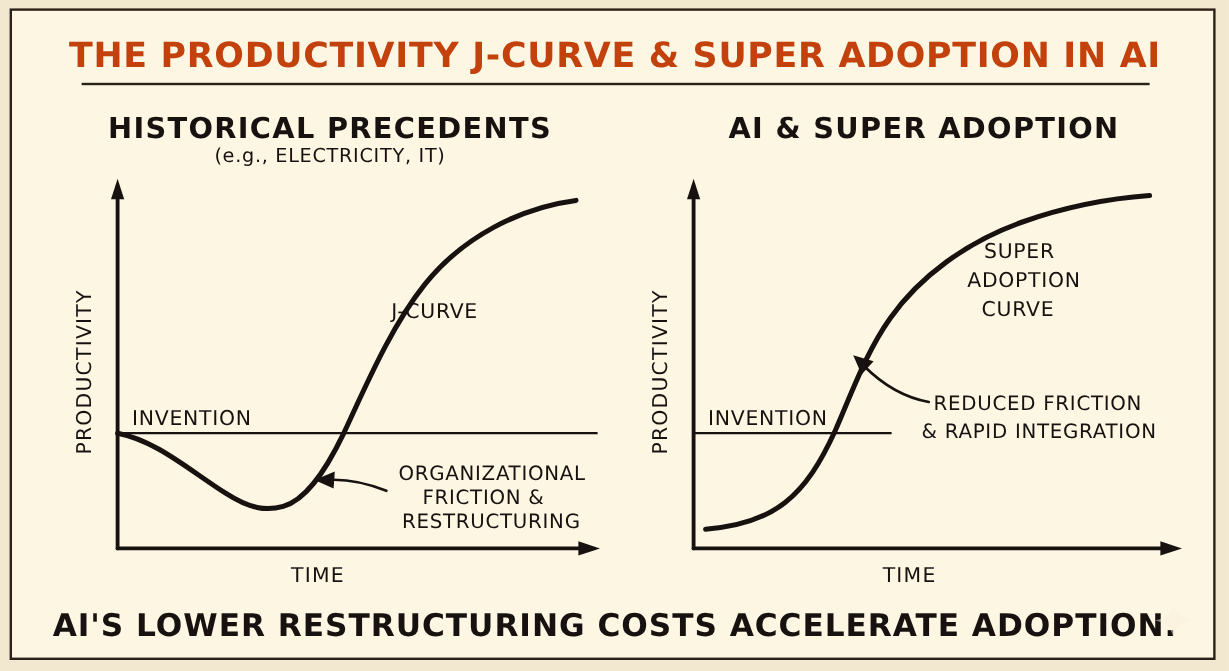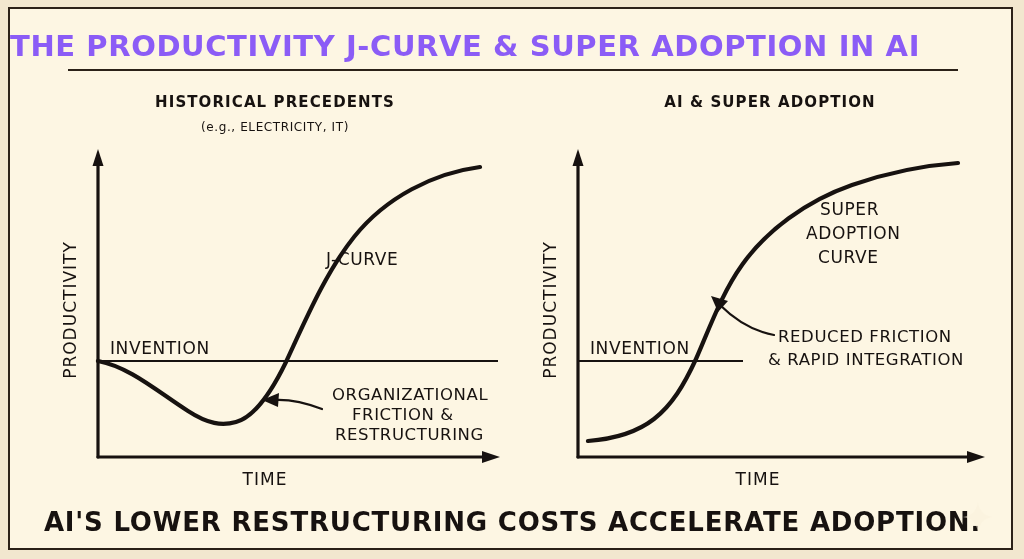--- a/index.html
+++ b/index.html
@@ -28,24 +28,25 @@
     background: #fdf6e3;
     border: 2px solid #2b2118;
     box-sizing: border-box;
   }
   
   .title {
     position: absolute;
     left: 0;
     top: 20px;
     width: 1005px;
+    text-align: center;
     font-size: 29px;
     font-weight: bold;
     letter-spacing: 0.6px;
-    color: #8b5cf6;
+    color: #c2410c;
     font-family: "DejaVu Sans", "Liberation Sans", sans-serif;
     white-space: nowrap;
   }
   .title-rule {
     position: absolute;
     left: 58px;
     top: 60px;
     width: 890px;
     height: 0;
     border-top: 2px solid #2b2118;
@@ -56,32 +57,32 @@
     top: 78px;
   }
   .panel.left  { left: 20px;  width: 490px; }
   .panel.right { left: 520px; width: 480px; }
 
   .panel-title {
     position: absolute;
     top: 6px;
     width: 100%;
     text-align: center;
-    font-size: 15px;
+    font-size: 24px;
     font-weight: bold;
     letter-spacing: 1.1px;
     color: #171210;
     white-space: nowrap;
   }
   .panel-subtitle {
     position: absolute;
     top: 33px;
     width: 100%;
     text-align: center;
-    font-size: 12px;
+    font-size: 16px;
     letter-spacing: 0.6px;
     color: #171210;
     white-space: nowrap;
   }
   
   .plot {
     position: absolute;
     left: 0;
     top: 0;
   }

